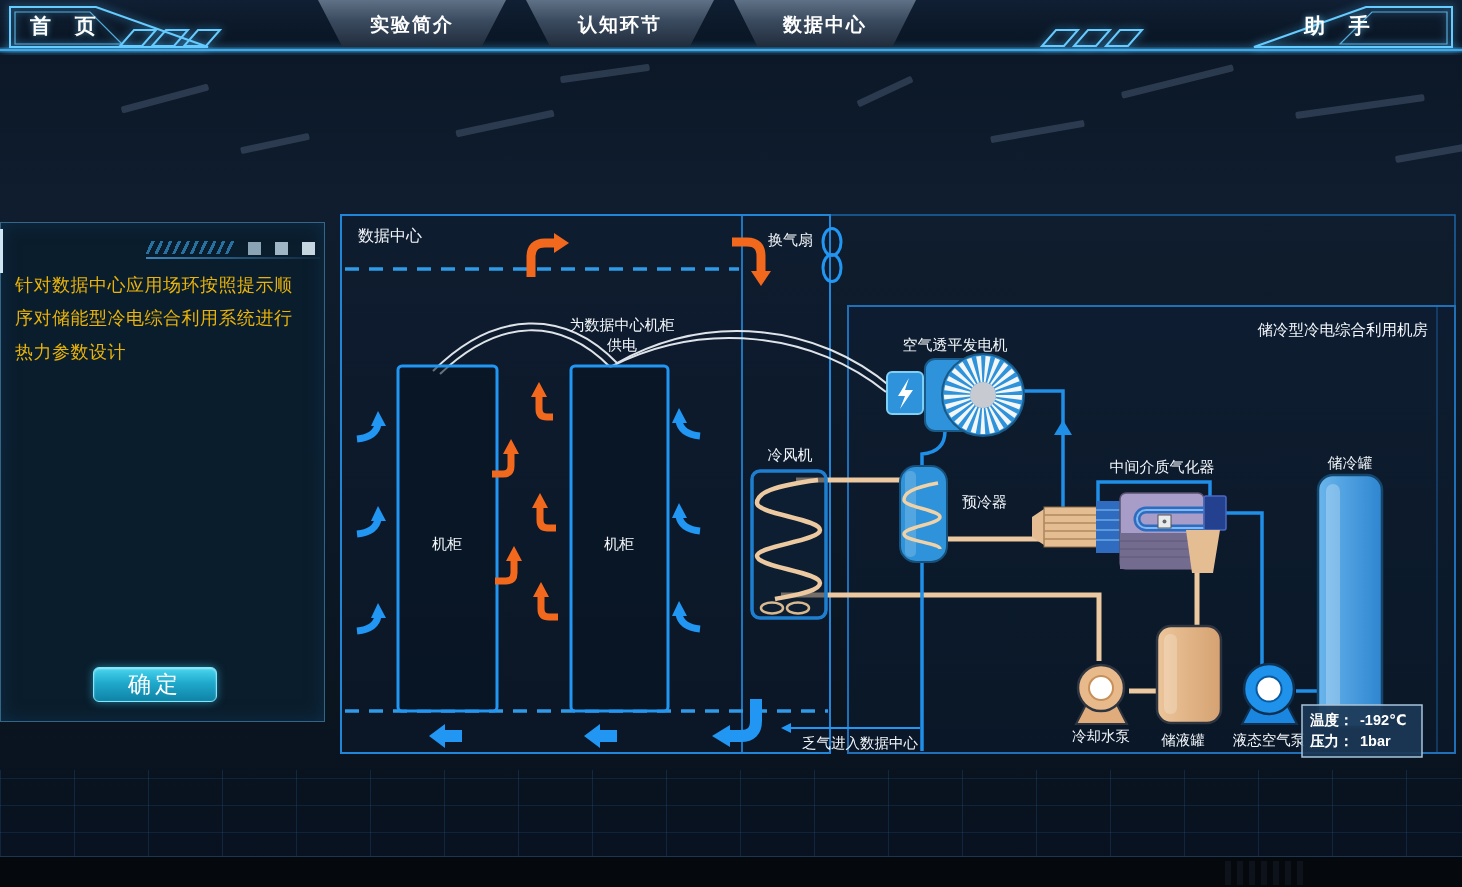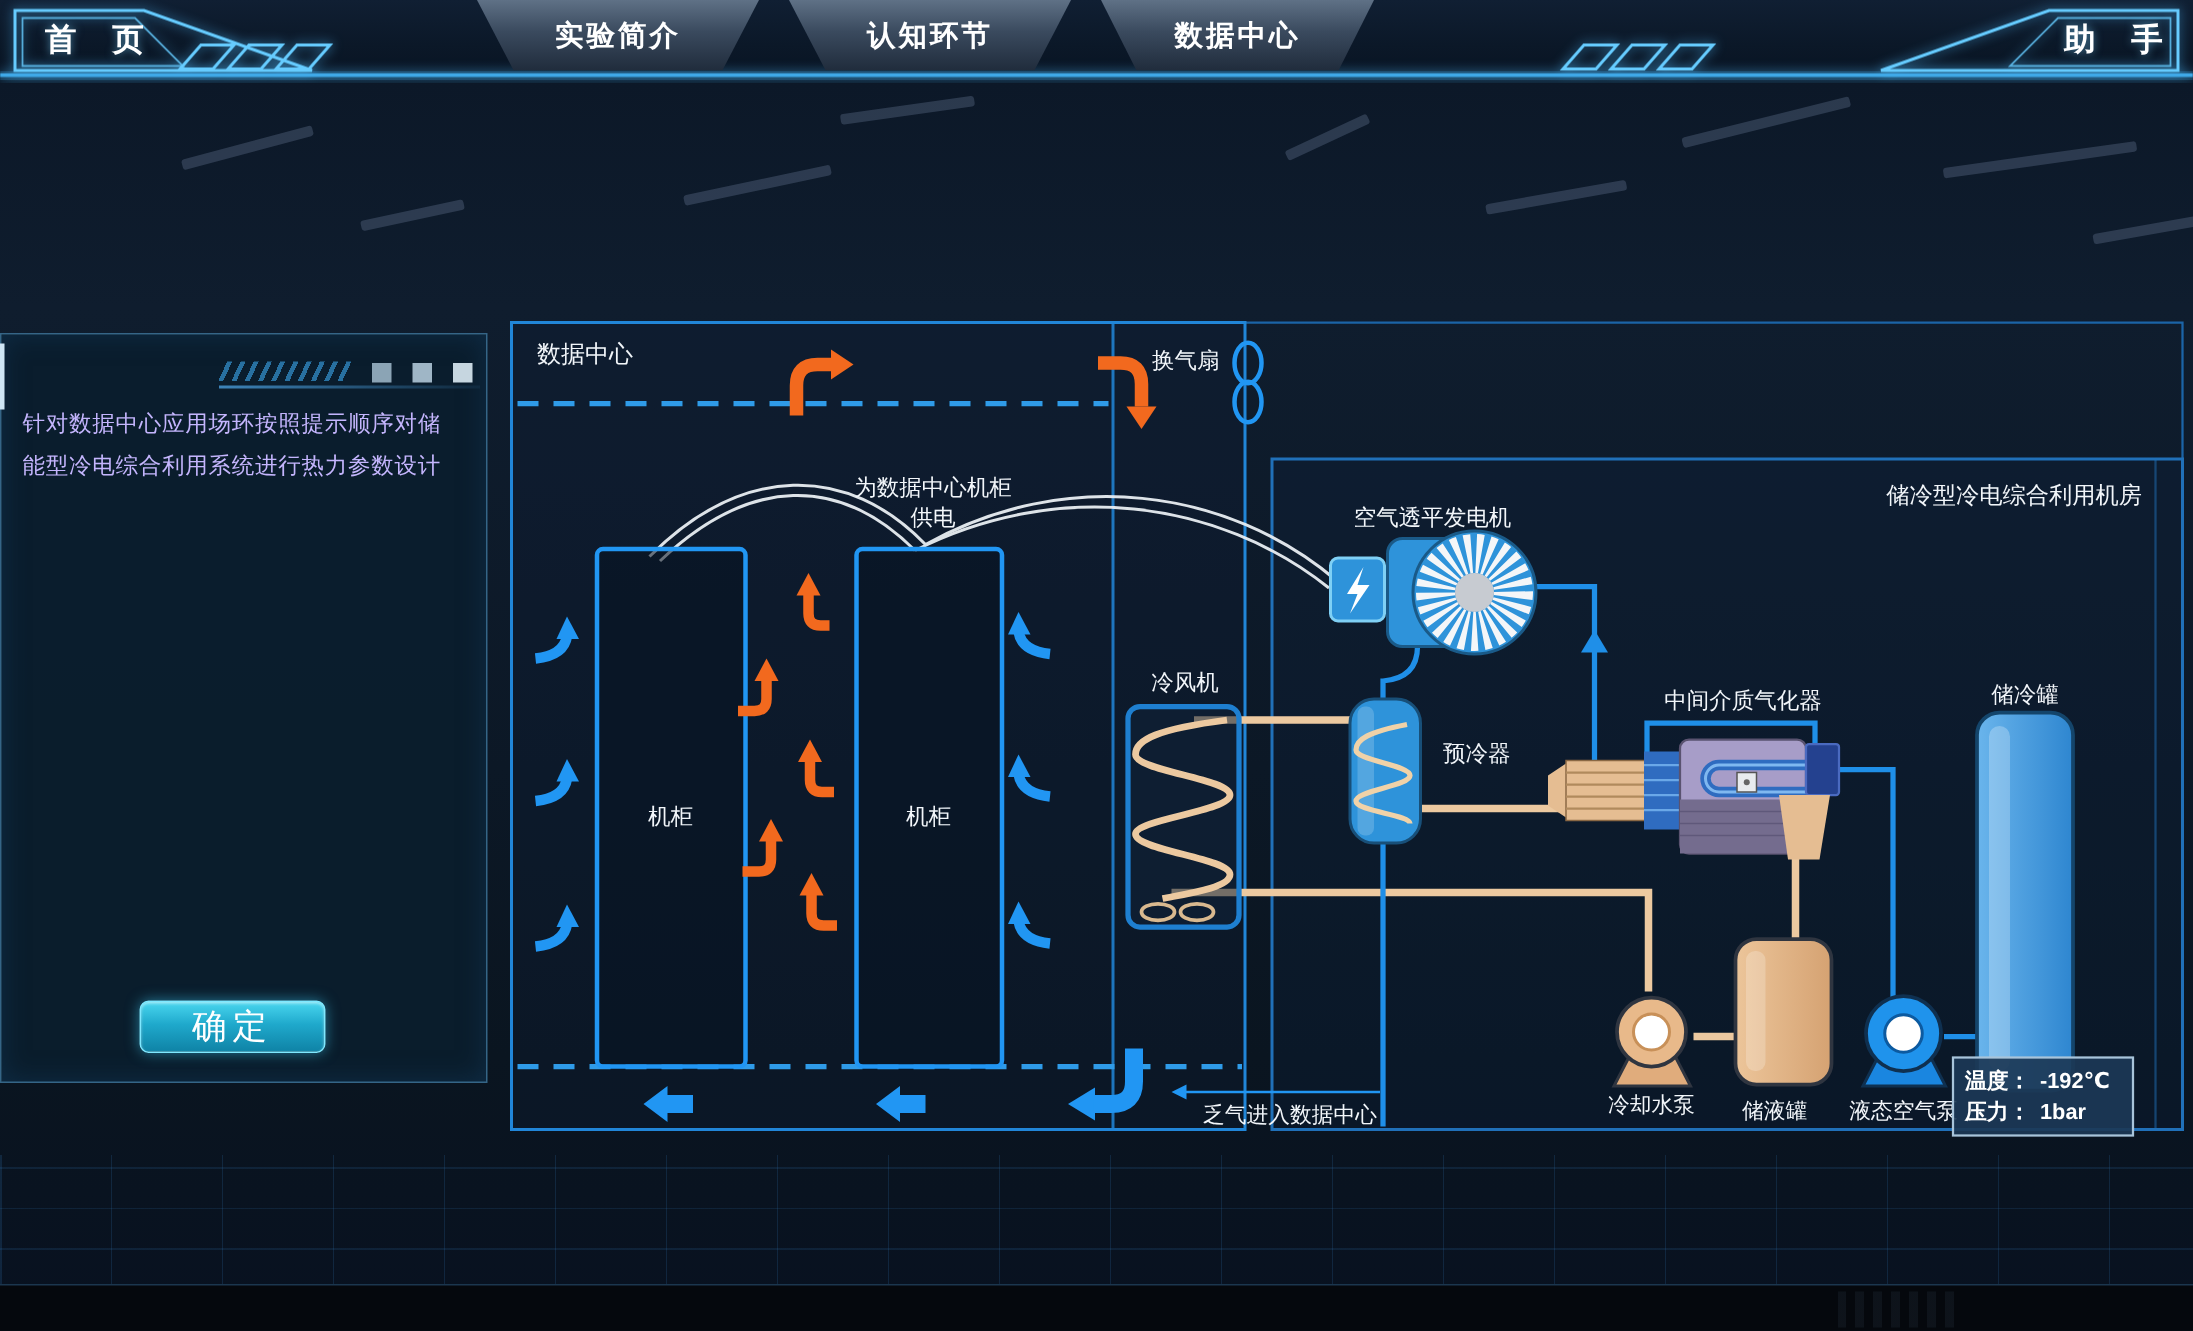--- a/index.html
+++ b/index.html
@@ -33,22 +33,22 @@
   
   .task-panel{position:absolute;left:0px;top:222px;width:323px;height:498px;
        background:rgba(10,30,46,.9);border:1px solid rgba(90,160,210,.55);
        box-shadow:inset 0 0 18px rgba(20,60,95,.5);z-index:20;}
   .tp-accent{position:absolute;left:-1px;top:6px;width:3px;height:44px;background:#cfe6f5;}
   .tp-slashes{position:absolute;left:145px;top:18px;width:88px;height:13px;
        background:repeating-linear-gradient(115deg,transparent 0 5px,#2d7fb5 5px 8px);opacity:.85;}
   .tp-sq{position:absolute;top:19px;width:13px;height:13px;background:#8ba4b5;}
   .tp-line{position:absolute;left:145px;right:4px;top:34px;height:2px;
        background:linear-gradient(90deg,rgba(70,150,210,.85),rgba(70,150,210,.08));}
-  .tp-text{position:absolute;left:14px;right:20px;top:46px;font-size:15px;
-       line-height:1.85;letter-spacing:.5px;color:#c4b5fd;}
+  .tp-text{position:absolute;left:14px;right:20px;top:46px;font-size:18px;
+       line-height:1.85;letter-spacing:.5px;color:#eab308;}
   .confirm-btn{position:absolute;left:92px;top:444px;width:122px;height:33px;
        background:linear-gradient(180deg,#49d6ef 0%,#1fa9cc 45%,#0f83a6 100%);
        border:1px solid #7fe8ff;border-radius:6px;color:#fff;font-size:23px;
        letter-spacing:4px;text-align:center;line-height:33px;cursor:pointer;
        box-shadow:0 0 9px rgba(60,200,240,.55), inset 0 1px 2px rgba(255,255,255,.5);}
   
   .diagram{position:absolute;left:336px;top:208px;z-index:10;}
   svg text{font-family:"Liberation Sans","DejaVu Sans",sans-serif;}
 </style>
 </head>
@@ -83,21 +83,21 @@
         <path d="M 198,30 h 22 l -14,16 h -22 z"></path>
 
         <path d="M 1452,7 H 1366 L 1254,47 H 1452 Z"></path>
         <path d="M 1447,12 H 1372 L 1340,44 H 1447 Z" stroke-width="1.2" opacity="0.8"></path>
         <path d="M 1056,30 h 22 l -14,16 h -22 z"></path>
         <path d="M 1088,30 h 22 l -14,16 h -22 z"></path>
         <path d="M 1120,30 h 22 l -14,16 h -22 z"></path>
       </g>
     </svg>
     <div class="nav-label" style="left:30px">首 页</div>
-    <div class="nav-label" style="left:1376px">助 手</div>
+    <div class="nav-label" style="left:1304px">助 手</div>
     <div class="tab" style="left:318px;width:188px">实验简介</div>
     <div class="tab" style="left:526px;width:188px">认知环节</div>
     <div class="tab" style="left:734px;width:182px">数据中心</div>
   </div>
 
   <div class="task-panel">
     <div class="tp-accent"></div>
     <div class="tp-slashes"></div>
     <div class="tp-sq" style="left:247px"></div>
     <div class="tp-sq" style="left:274px;background:#9fb6c6"></div>

